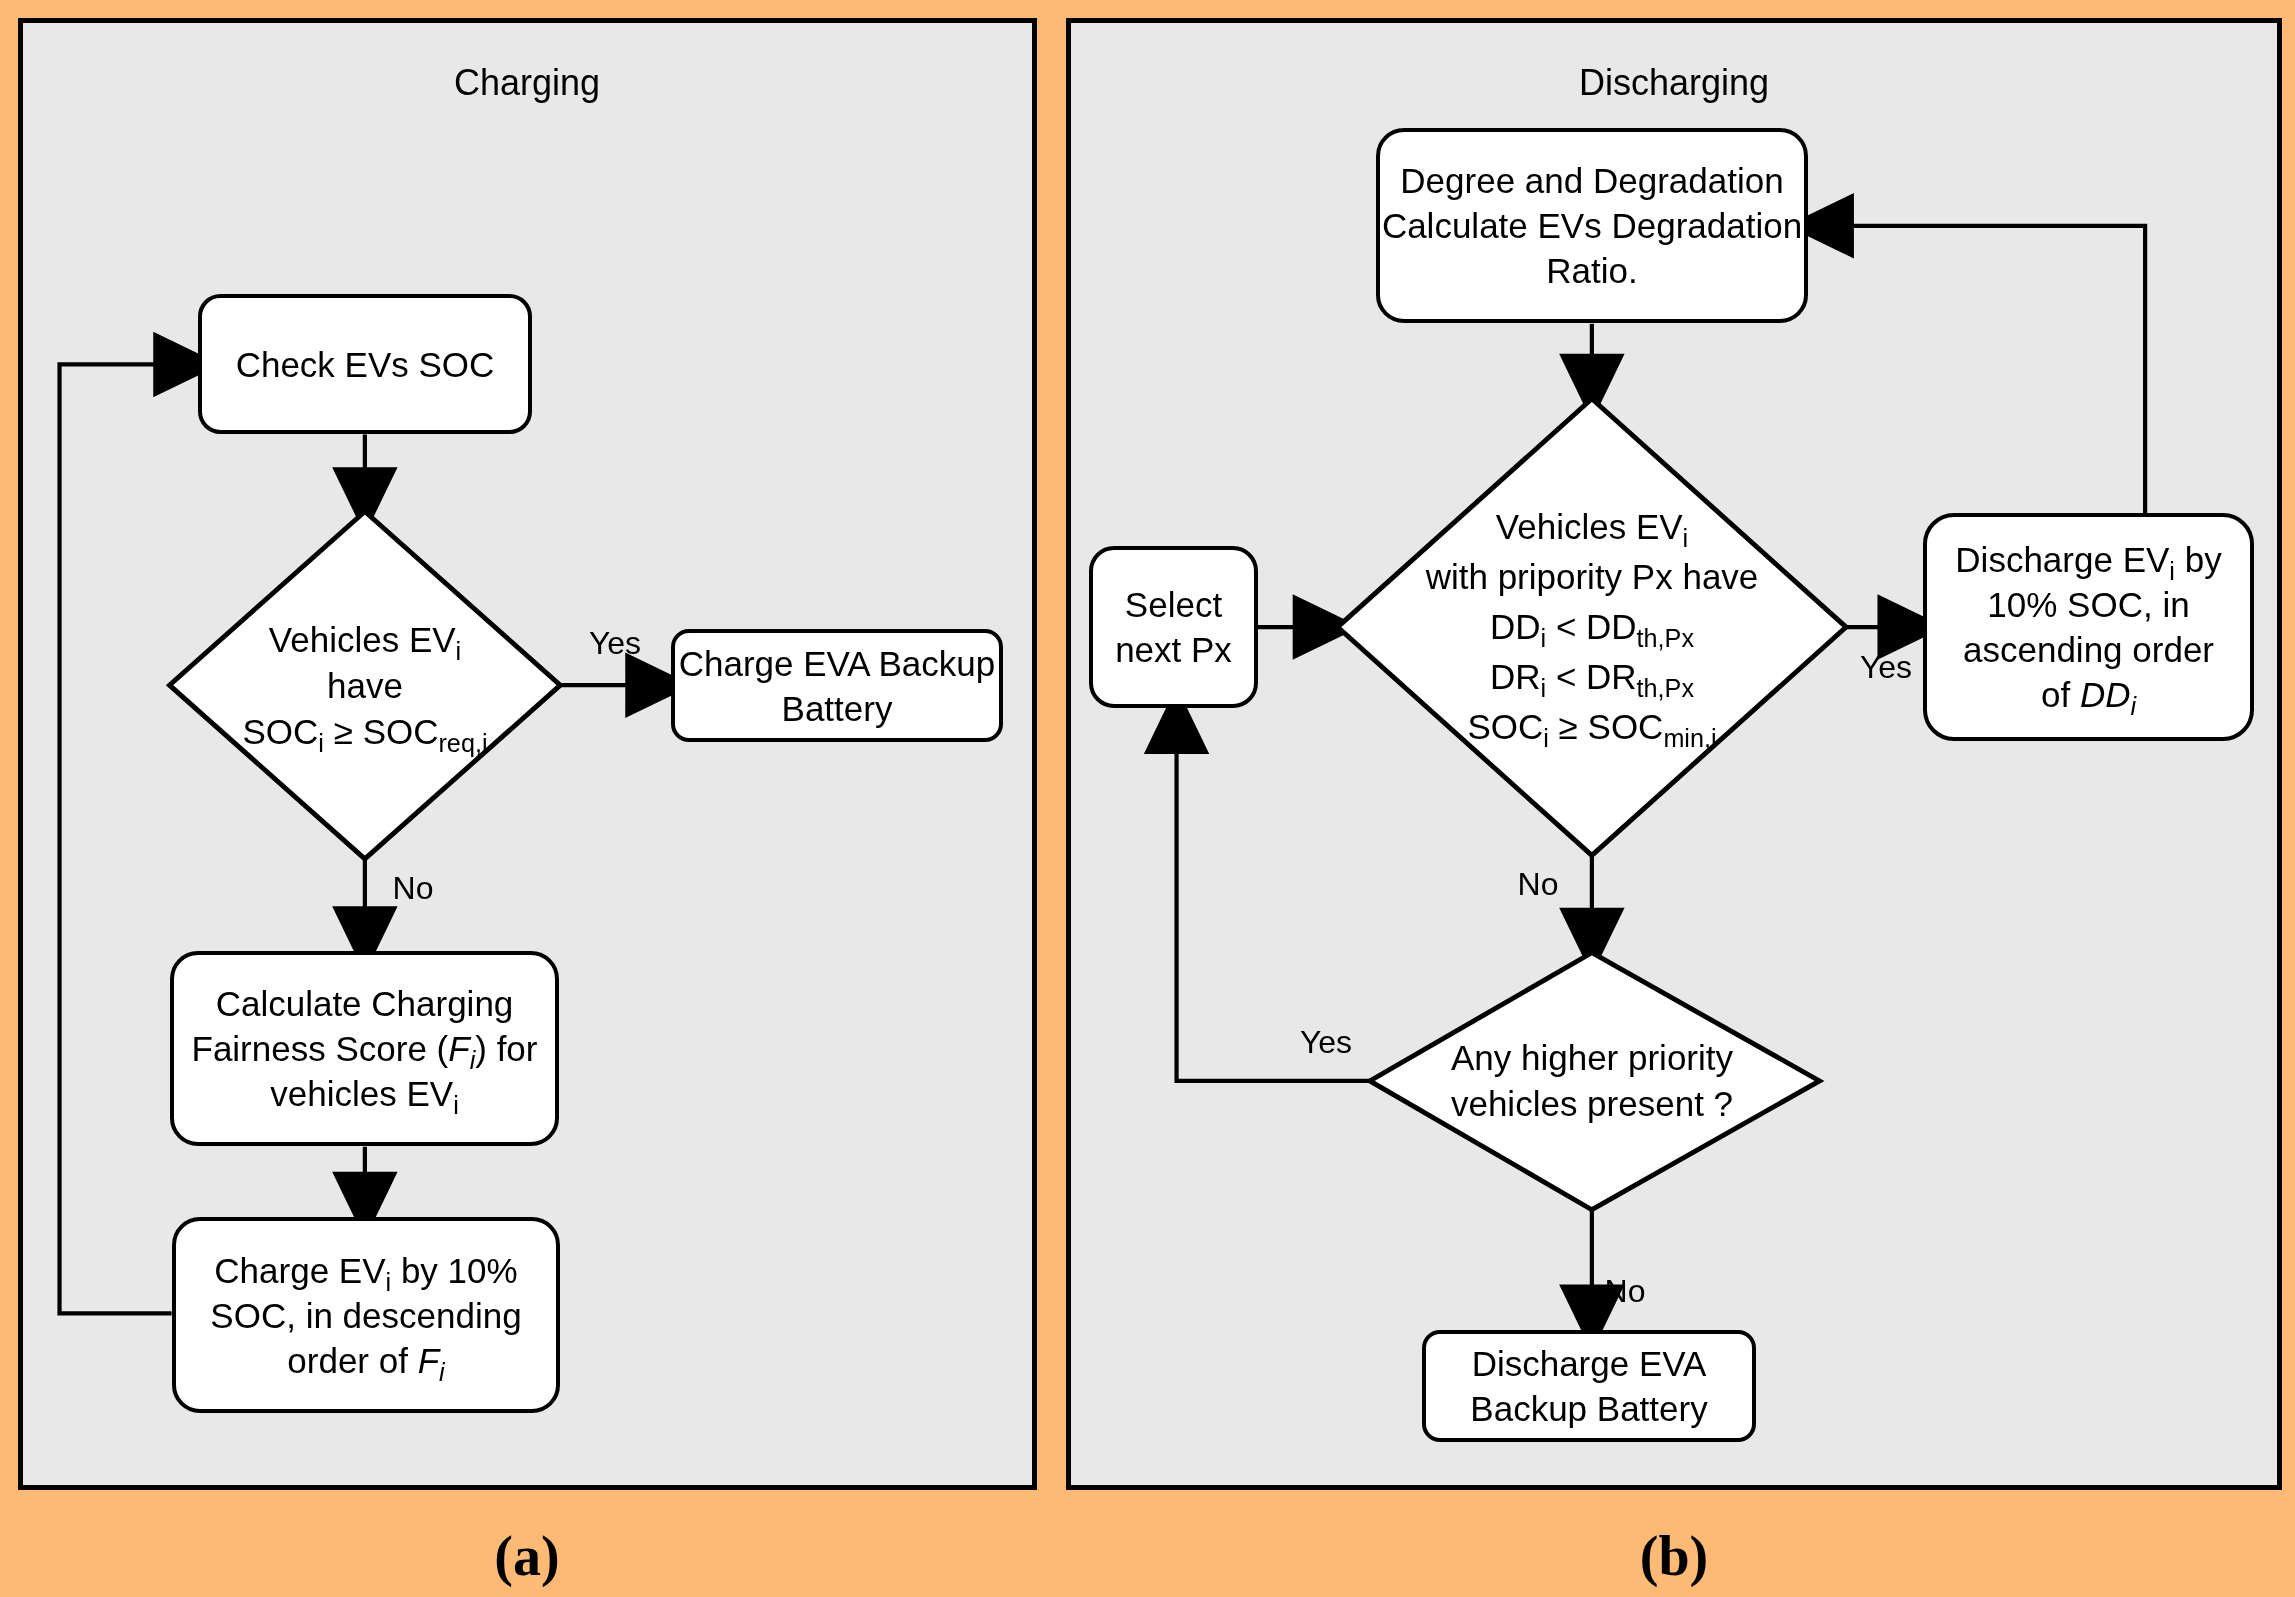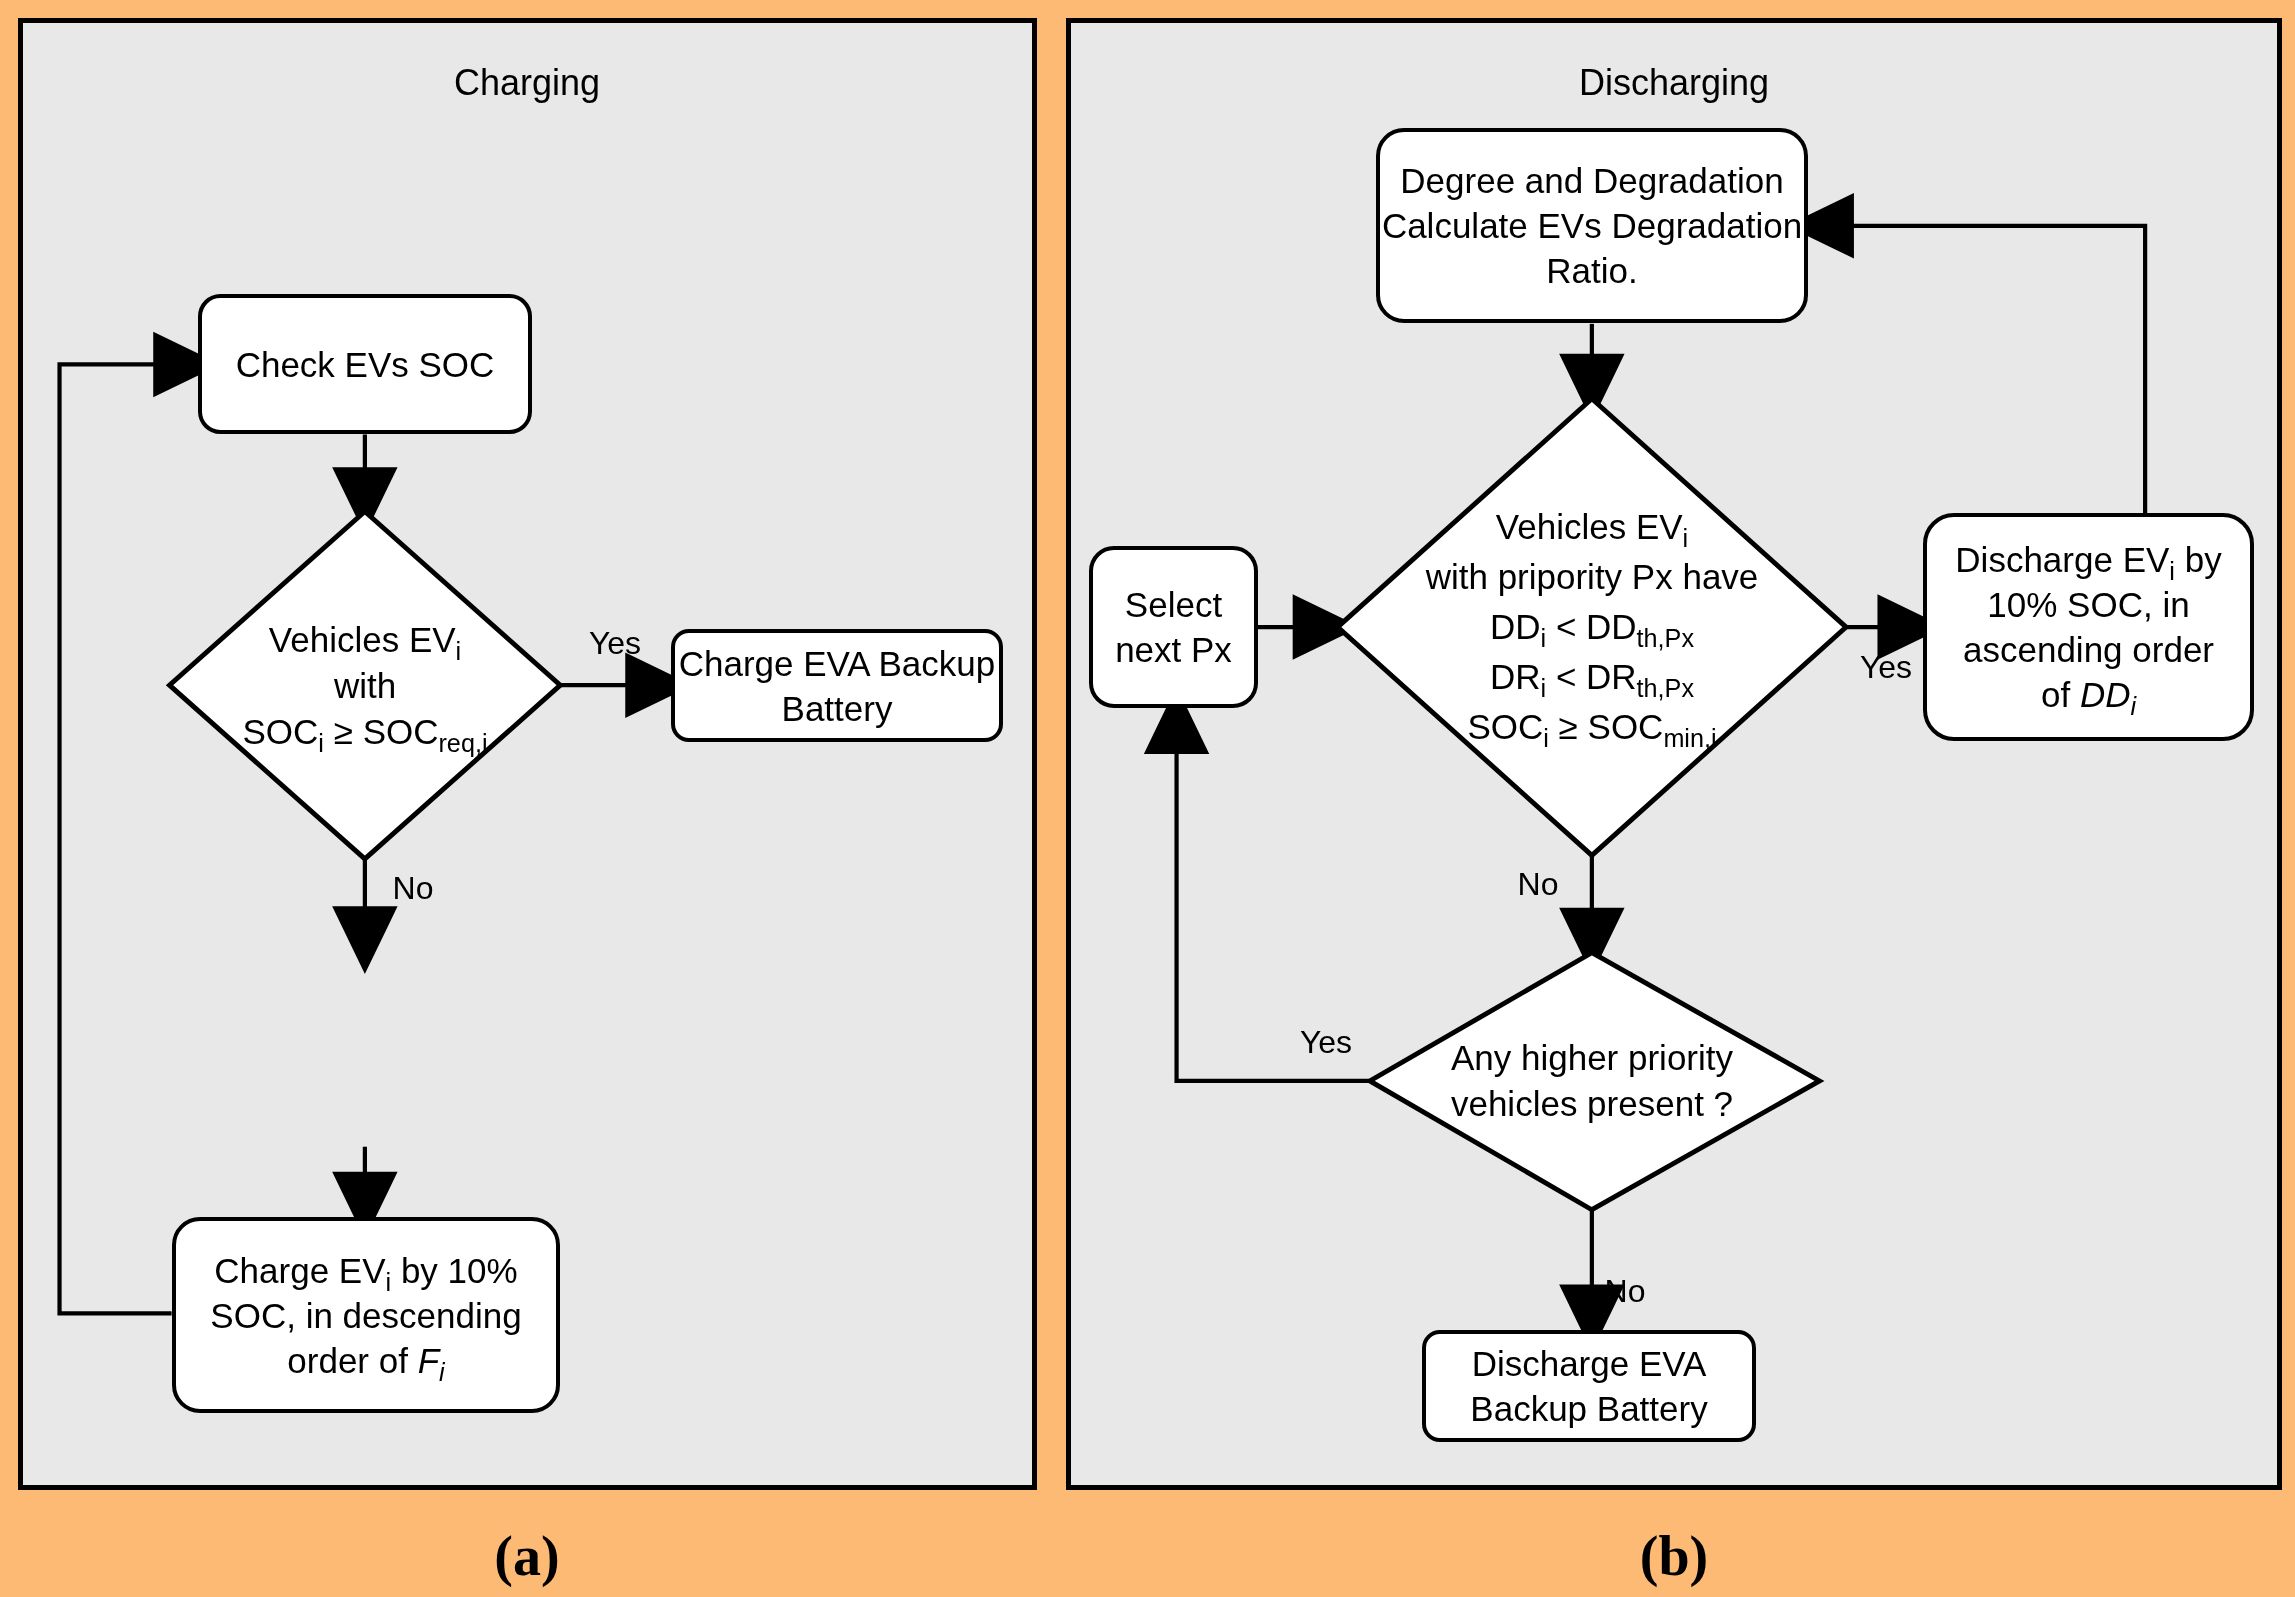--- a/index.html
+++ b/index.html
@@ -76,29 +76,34 @@
 
   <div class="ptitle" style="left:527px;top:83px;">Charging</div>
   <div class="ptitle" style="left:1674px;top:83px;">Discharging</div>
 
   <div class="node" style="left:198px;top:294px;width:334px;height:140px;">
     <div class="line">Check EVs SOC</div>
   </div>
 
   <div class="dtext" style="left:190px;top:607px;width:350px;height:157px;">
     <div class="line"><span>Vehicles EV</span><sub>i</sub></div>
-    <div class="line">with</div>
+    <div class="line">have</div>
     <div class="line"><span>SOC</span><sub>i</sub><span> ≥ SOC</span><sub>req,i</sub></div>
   </div>
 
   <div class="node" style="left:671px;top:629px;width:332px;height:113px;border-radius:18px;">
     <div class="line">Charge EVA Backup</div>
     <div class="line">Battery</div>
   </div>
 
+  <div class="node" style="left:170px;top:951px;width:389px;height:195px;border-radius:28px;">
+    <div class="line">Calculate Charging</div>
+    <div class="line"><span>Fairness Score (</span><span class="it">F</span><sub class="it">i</sub><span>) for</span></div>
+    <div class="line"><span>vehicles EV</span><sub>i</sub></div>
+  </div>
 
   <div class="node" style="left:172px;top:1217px;width:388px;height:196px;border-radius:28px;">
     <div class="line"><span>Charge EV</span><sub>i</sub><span> by 10%</span></div>
     <div class="line">SOC, in descending</div>
     <div class="line"><span>order of </span><span class="it">F</span><sub class="it">i</sub></div>
   </div>
 
   <div class="elabel" style="left:615px;top:643px;">Yes</div>
   <div class="elabel" style="left:413px;top:888px;">No</div>
 

